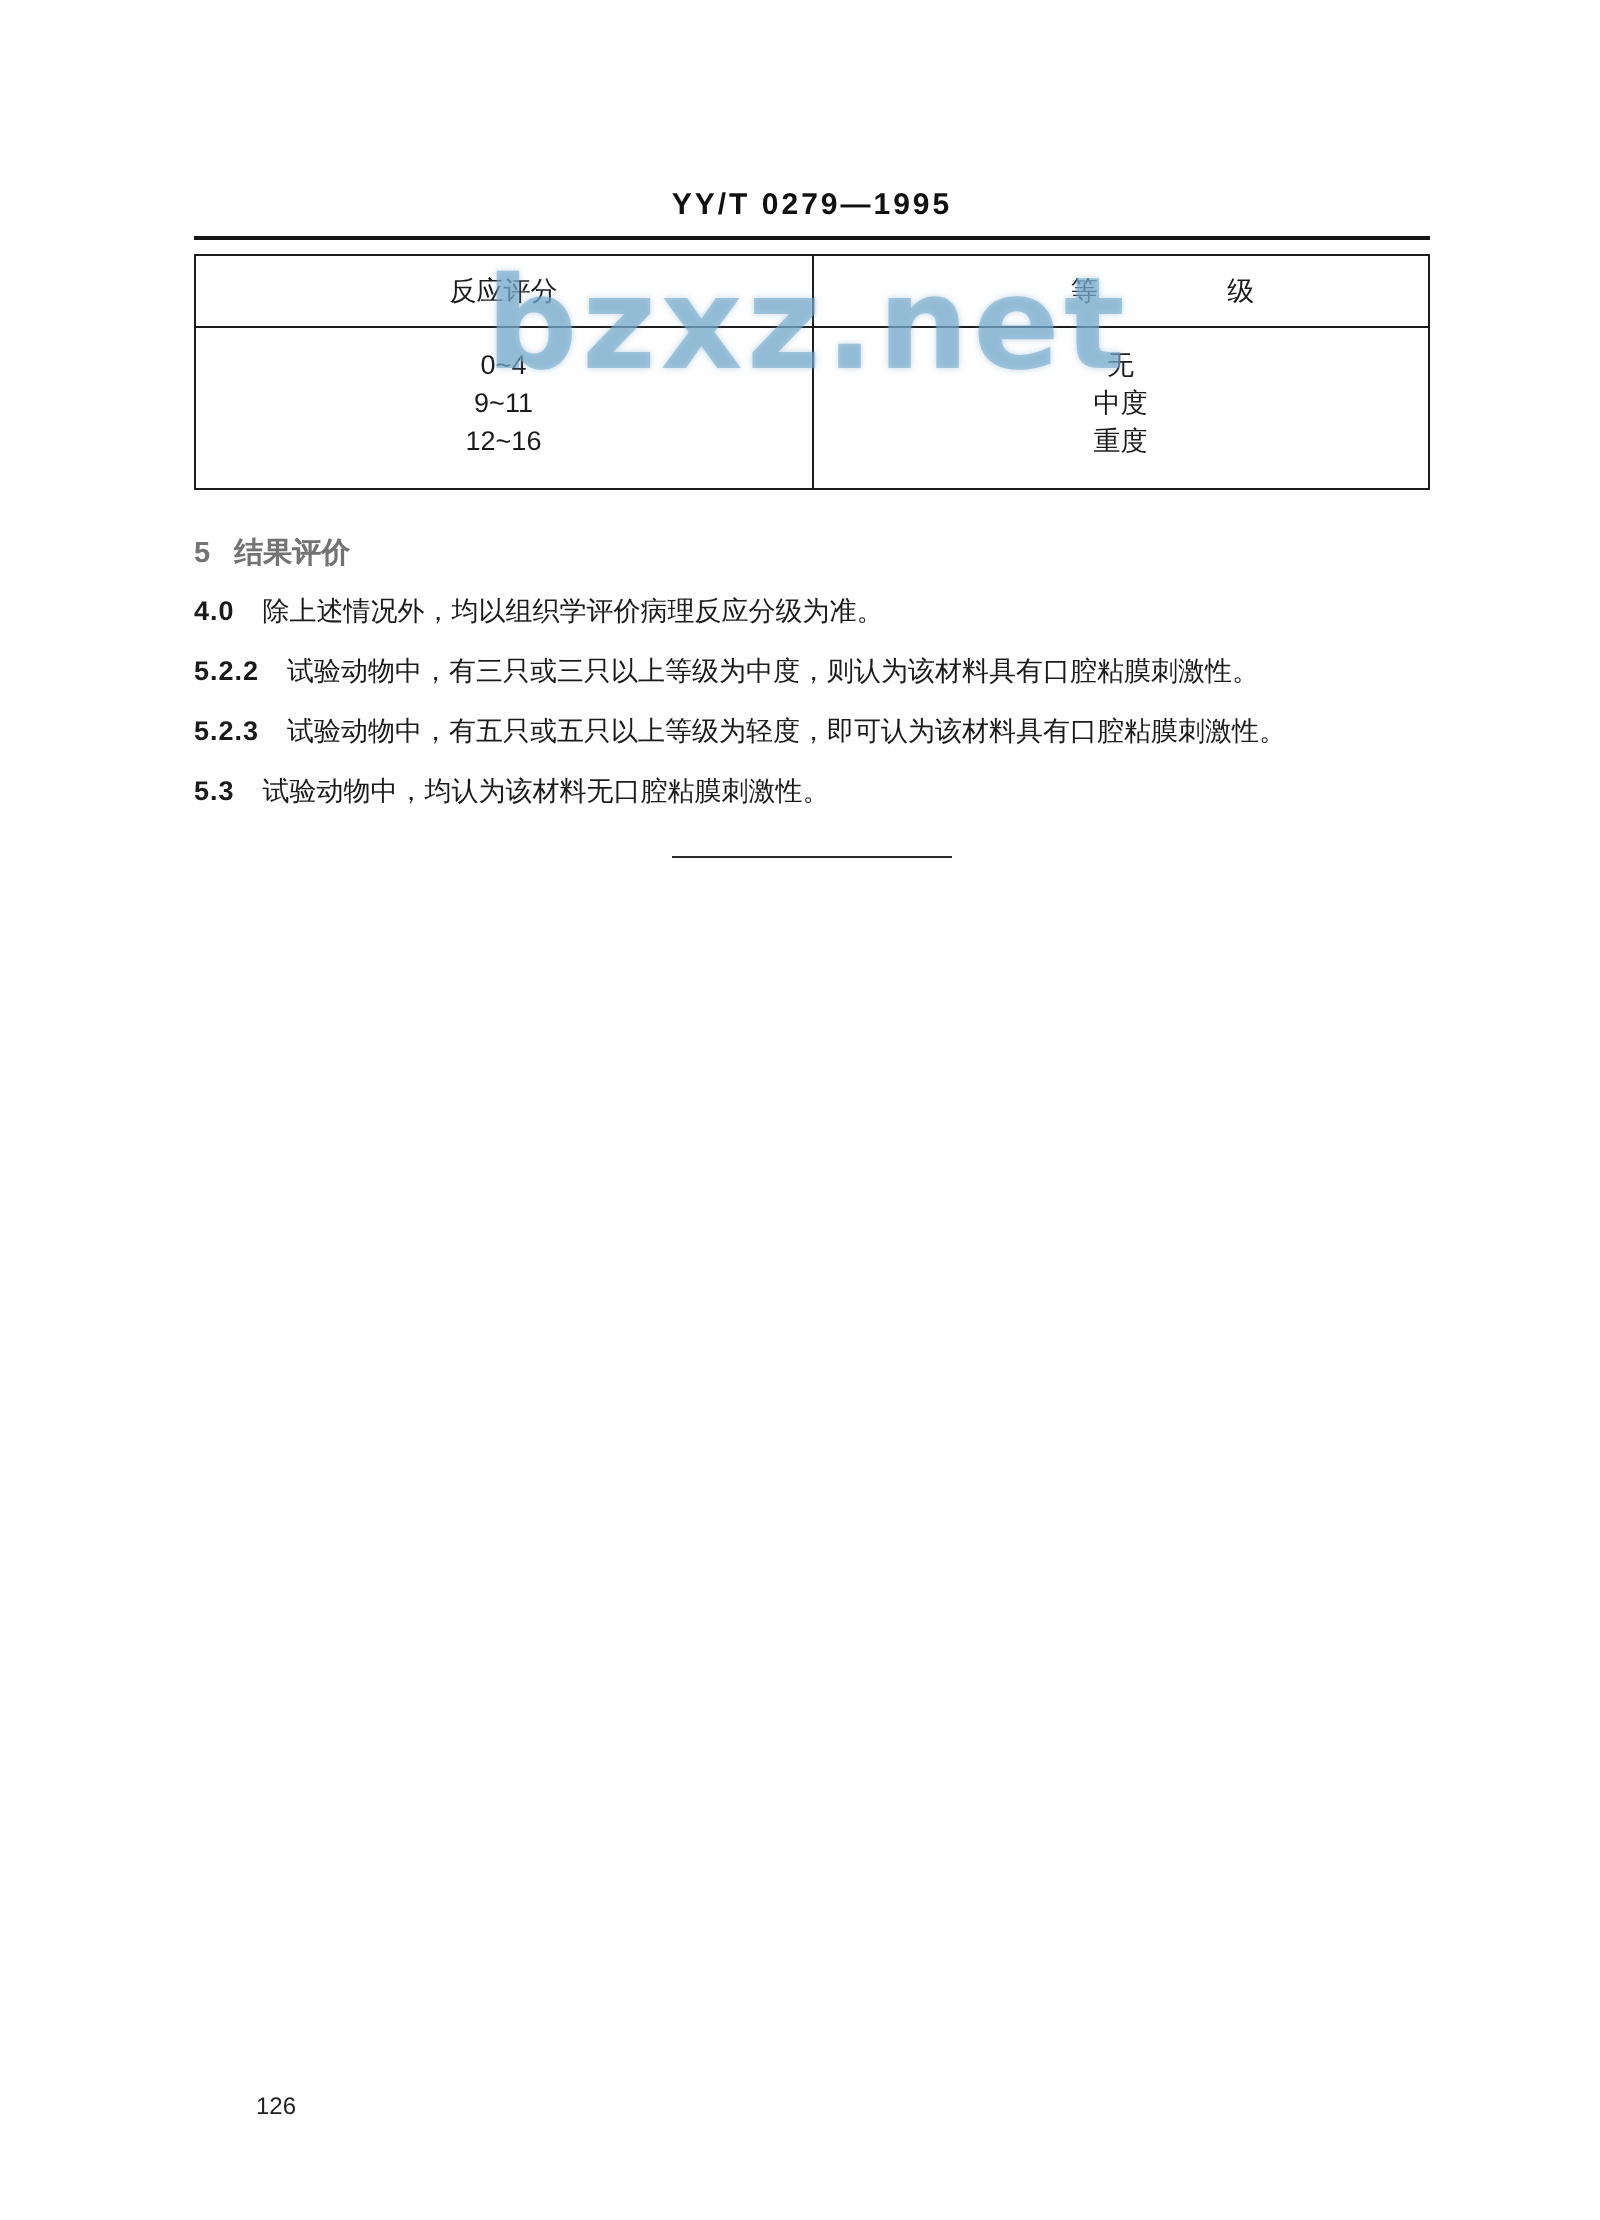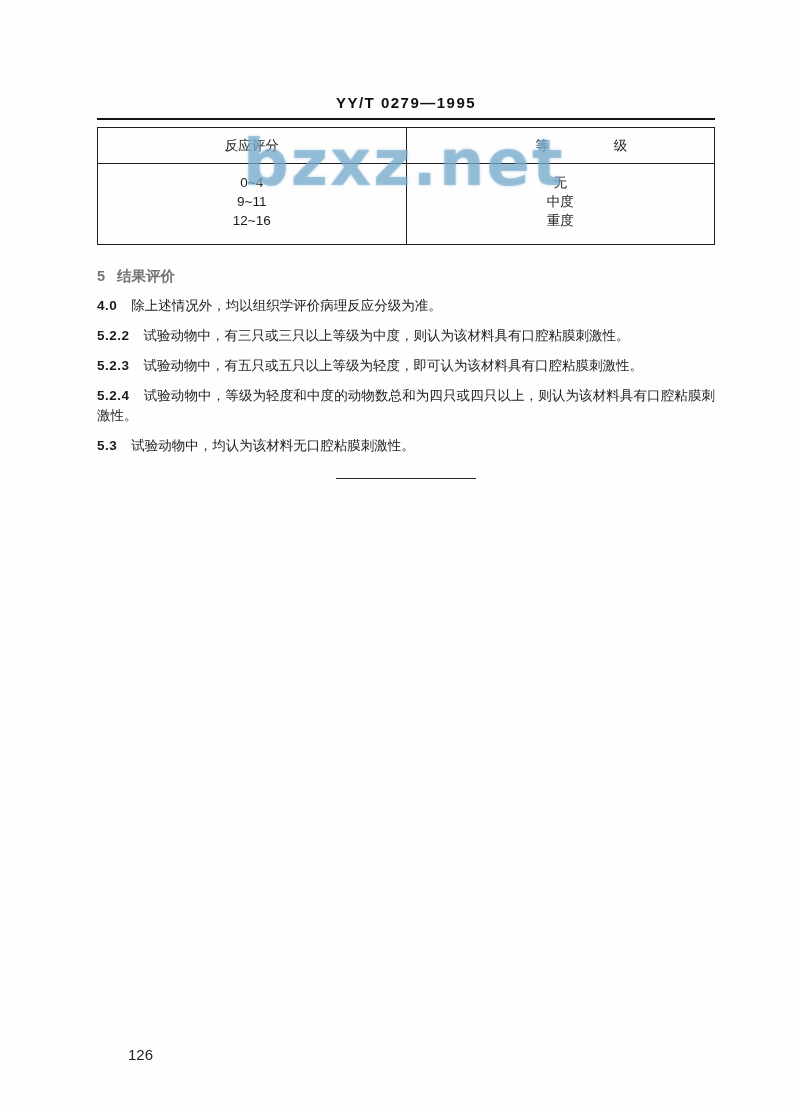--- a/index.html
+++ b/index.html
@@ -100,21 +100,21 @@
   .end-divider {
     margin: 22px auto 0 auto;
     width: 140px;
     border: none;
     border-top: 1.5px solid #2a2a2a;
   }
   .page-number {
     position: absolute;
     left: 128px;
     top: 1046px;
-    font-size: 15px;
+    font-size: 12px;
     color: #222;
   }
 </style>
 </head>
 <body>
 
 <div class="sheet">
 
   <div class="watermark">bzxz.net</div>
 
@@ -154,23 +154,20 @@
     <p class="clause">
       <span class="clause-num">4.0</span><span>除上述情况外，均以组织学评价病理反应分级为准。</span>
     </p>
     <p class="clause">
       <span class="clause-num">5.2.2</span><span>试验动物中，有三只或三只以上等级为中度，则认为该材料具有口腔粘膜刺激性。</span>
     </p>
     <p class="clause">
       <span class="clause-num">5.2.3</span><span>试验动物中，有五只或五只以上等级为轻度，即可认为该材料具有口腔粘膜刺激性。</span>
     </p>
     <p class="clause">
-      <span class="clause-num">5.2.4</span><span>试验动物中，等级为轻度和中度的动物数总和为四只或四只以上，则认为该材料具有口腔粘膜刺激性。</span>
-    </p>
-    <p class="clause">
       <span class="clause-num">5.3</span><span>试验动物中，均认为该材料无口腔粘膜刺激性。</span>
     </p>
 
     <hr class="end-divider">
 
   </div>
 
   <div class="page-number">126</div>
 
 </div>

